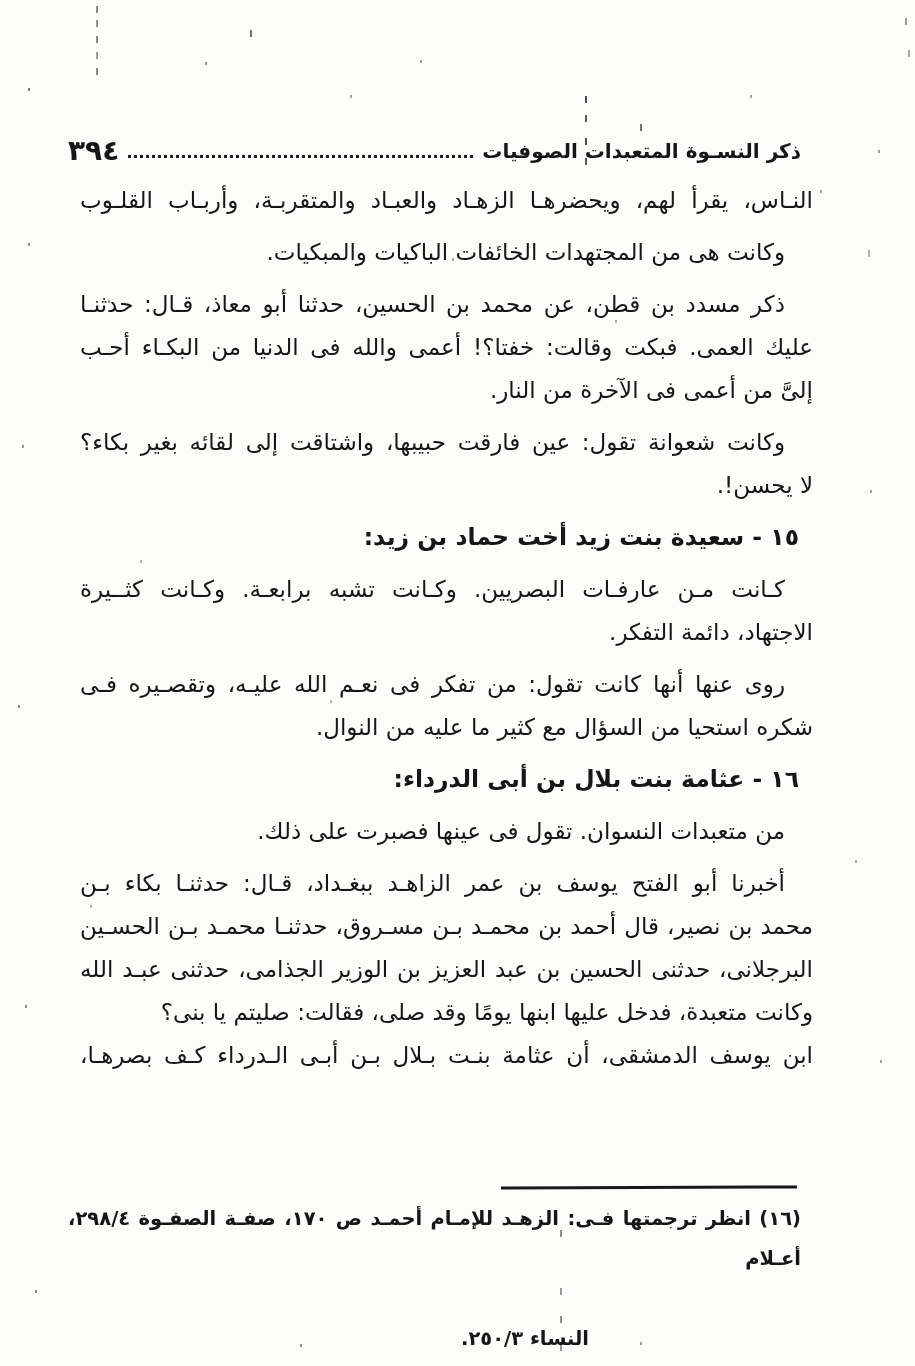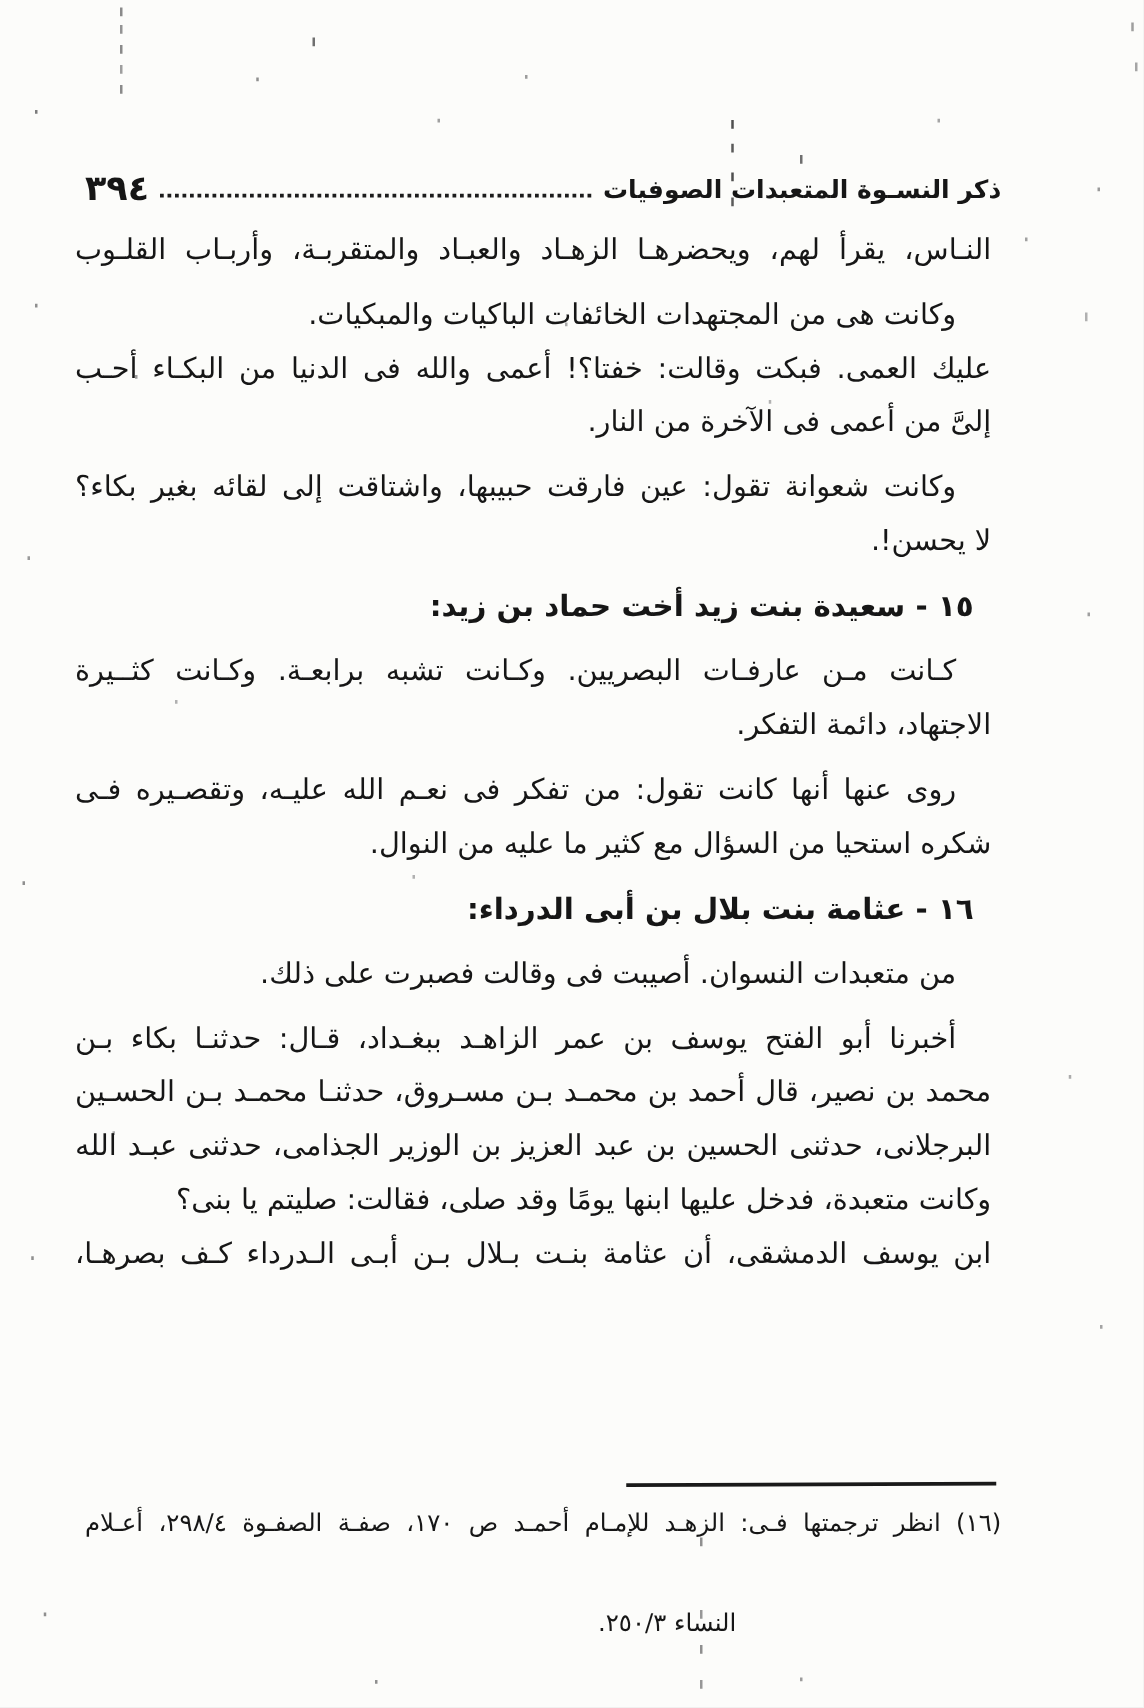--- a/index.html
+++ b/index.html
@@ -20,33 +20,33 @@
     font-weight:bold;font-size:20px;line-height:30px;
   }
   .hdr .title{white-space:nowrap;}
   .hdr .leader{
     flex:1;height:0;margin:0 9px 8px 9px;
     border-bottom:3px dotted #1c1c1c;
   }
   .hdr .pnum{white-space:nowrap;font-size:28px;letter-spacing:1px;}
   
   .bodytext{
-    position:absolute;top:179px;left:60px;width:733px;
+    position:absolute;top:179px;left:80px;width:733px;
     font-size:23px;line-height:43px;
   }
   .line{direction:rtl;}
   .j{text-align:justify;text-align-last:justify;}
   .e{text-align:right;}
   .ind{text-indent:28px;}
   .gap{margin-top:9px;}
   .h{font-weight:bold;text-indent:14px;text-align:right;font-size:23.5px;}
   
   .footnote{
     position:absolute;top:1186px;left:68px;width:733px;
-    font-size:19.5px;line-height:40px;font-weight:normal;
+    font-size:19.5px;line-height:40px;font-weight:bold;
   }
   .fsep{
     width:296px;height:3px;background:#191919;
     margin:0 4px 10px auto;transform:rotate(-0.2deg);
   }
   .f2{padding-right:212px;margin-top:40px;}
   
   .noise{position:absolute;top:0;left:0;pointer-events:none;}
   .noise-dots{
     width:2px;height:3px;background:transparent;
@@ -82,31 +82,32 @@
   <div class="hdr">
     <span class="title">ذكر النسـوة المتعبدات الصوفيات</span>
     <span class="leader"></span>
     <span class="pnum">٣٩٤</span>
   </div>
 
   <div class="bodytext">
 
   <div class="line j">النـاس، يقرأ لهم، ويحضرهـا الزهـاد والعبـاد والمتقربـة، وأربـاب القلـوب</div>
       <div class="line e ind gap">وكانت هى من المجتهدات الخائفات الباكيات والمبكيات.</div>
+      <div class="line j ind gap">ذكر مسدد بن قطن، عن محمد بن الحسين، حدثنا أبو معاذ، قـال: حدثنـا</div>
       <div class="line j">عليك العمى. فبكت وقالت: خفتا؟! أعمى والله فى الدنيا من البكـاء أحـب</div>
       <div class="line e">إلىَّ من أعمى فى الآخرة من النار.</div>
       <div class="line j ind gap">وكانت شعوانة تقول: عين فارقت حبيبها، واشتاقت إلى لقائه بغير بكاء؟</div>
       <div class="line e">لا يحسن!.</div>
       <div class="line h gap">١٥ - سعيدة بنت زيد أخت حماد بن زيد:</div>
       <div class="line j ind gap">كـانت مـن عارفـات البصريين. وكـانت تشبه برابعـة. وكـانت كثــيرة</div>
       <div class="line e">الاجتهاد، دائمة التفكر.</div>
       <div class="line j ind gap">روى عنها أنها كانت تقول: من تفكر فى نعـم الله عليـه، وتقصـيره فـى</div>
       <div class="line e">شكره استحيا من السؤال مع كثير ما عليه من النوال.</div>
       <div class="line h gap">١٦ - عثامة بنت بلال بن أبى الدرداء:</div>
-      <div class="line e ind gap">من متعبدات النسوان. أصيبت فى وقالت فصبرت على ذلك.</div>
+      <div class="line e ind gap">من متعبدات النسوان. تقول فى عينها فصبرت على ذلك.</div>
       <div class="line j ind gap">أخبرنا أبو الفتح يوسف بن عمر الزاهـد ببغـداد، قـال: حدثنـا بكاء بـن</div>
       <div class="line j">محمد بن نصير، قال أحمد بن محمـد بـن مسـروق، حدثنـا محمـد بـن الحسـين</div>
       <div class="line j">البرجلانى، حدثنى الحسين بن عبد العزيز بن الوزير الجذامى، حدثنى عبـد الله</div>
       <div class="line e">وكانت متعبدة، فدخل عليها ابنها يومًا وقد صلى، فقالت: صليتم يا بنى؟</div>
       <div class="line j">ابن يوسف الدمشقى، أن عثامة بنـت بـلال بـن أبـى الـدرداء كـف بصرهـا،</div>
     </div>
 
   <div class="footnote">
     <div class="fsep"></div>
     <div>

